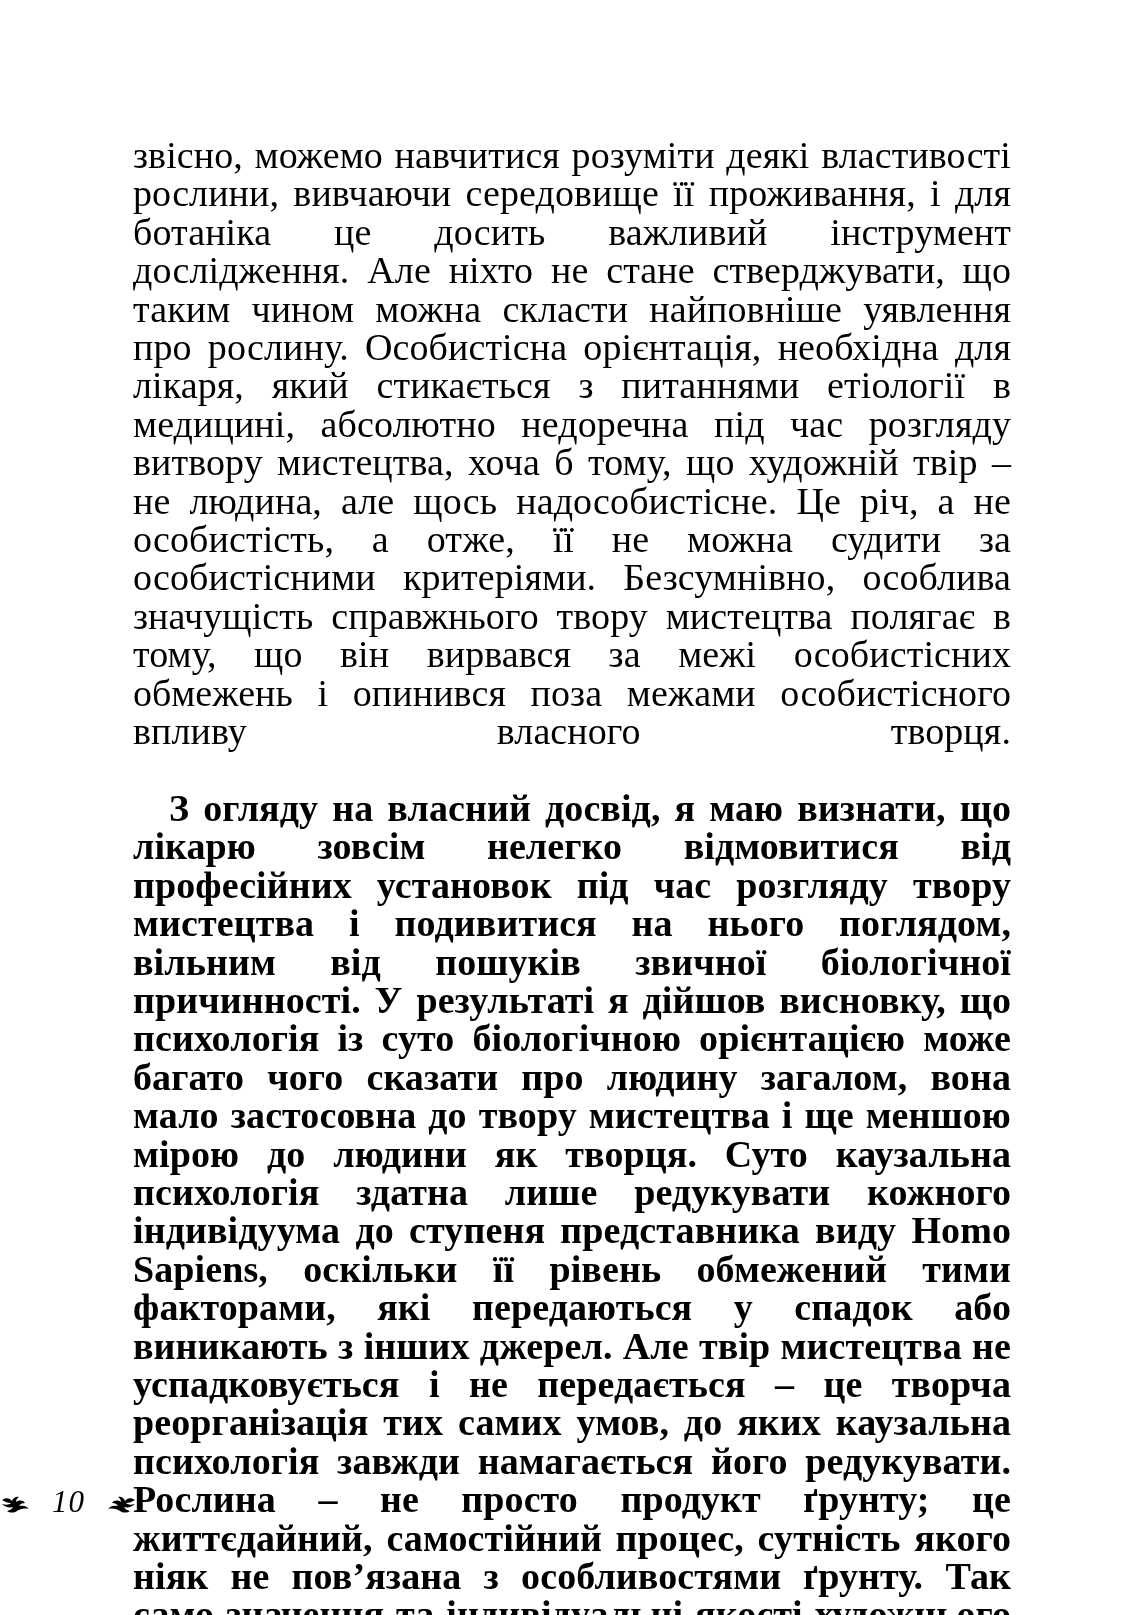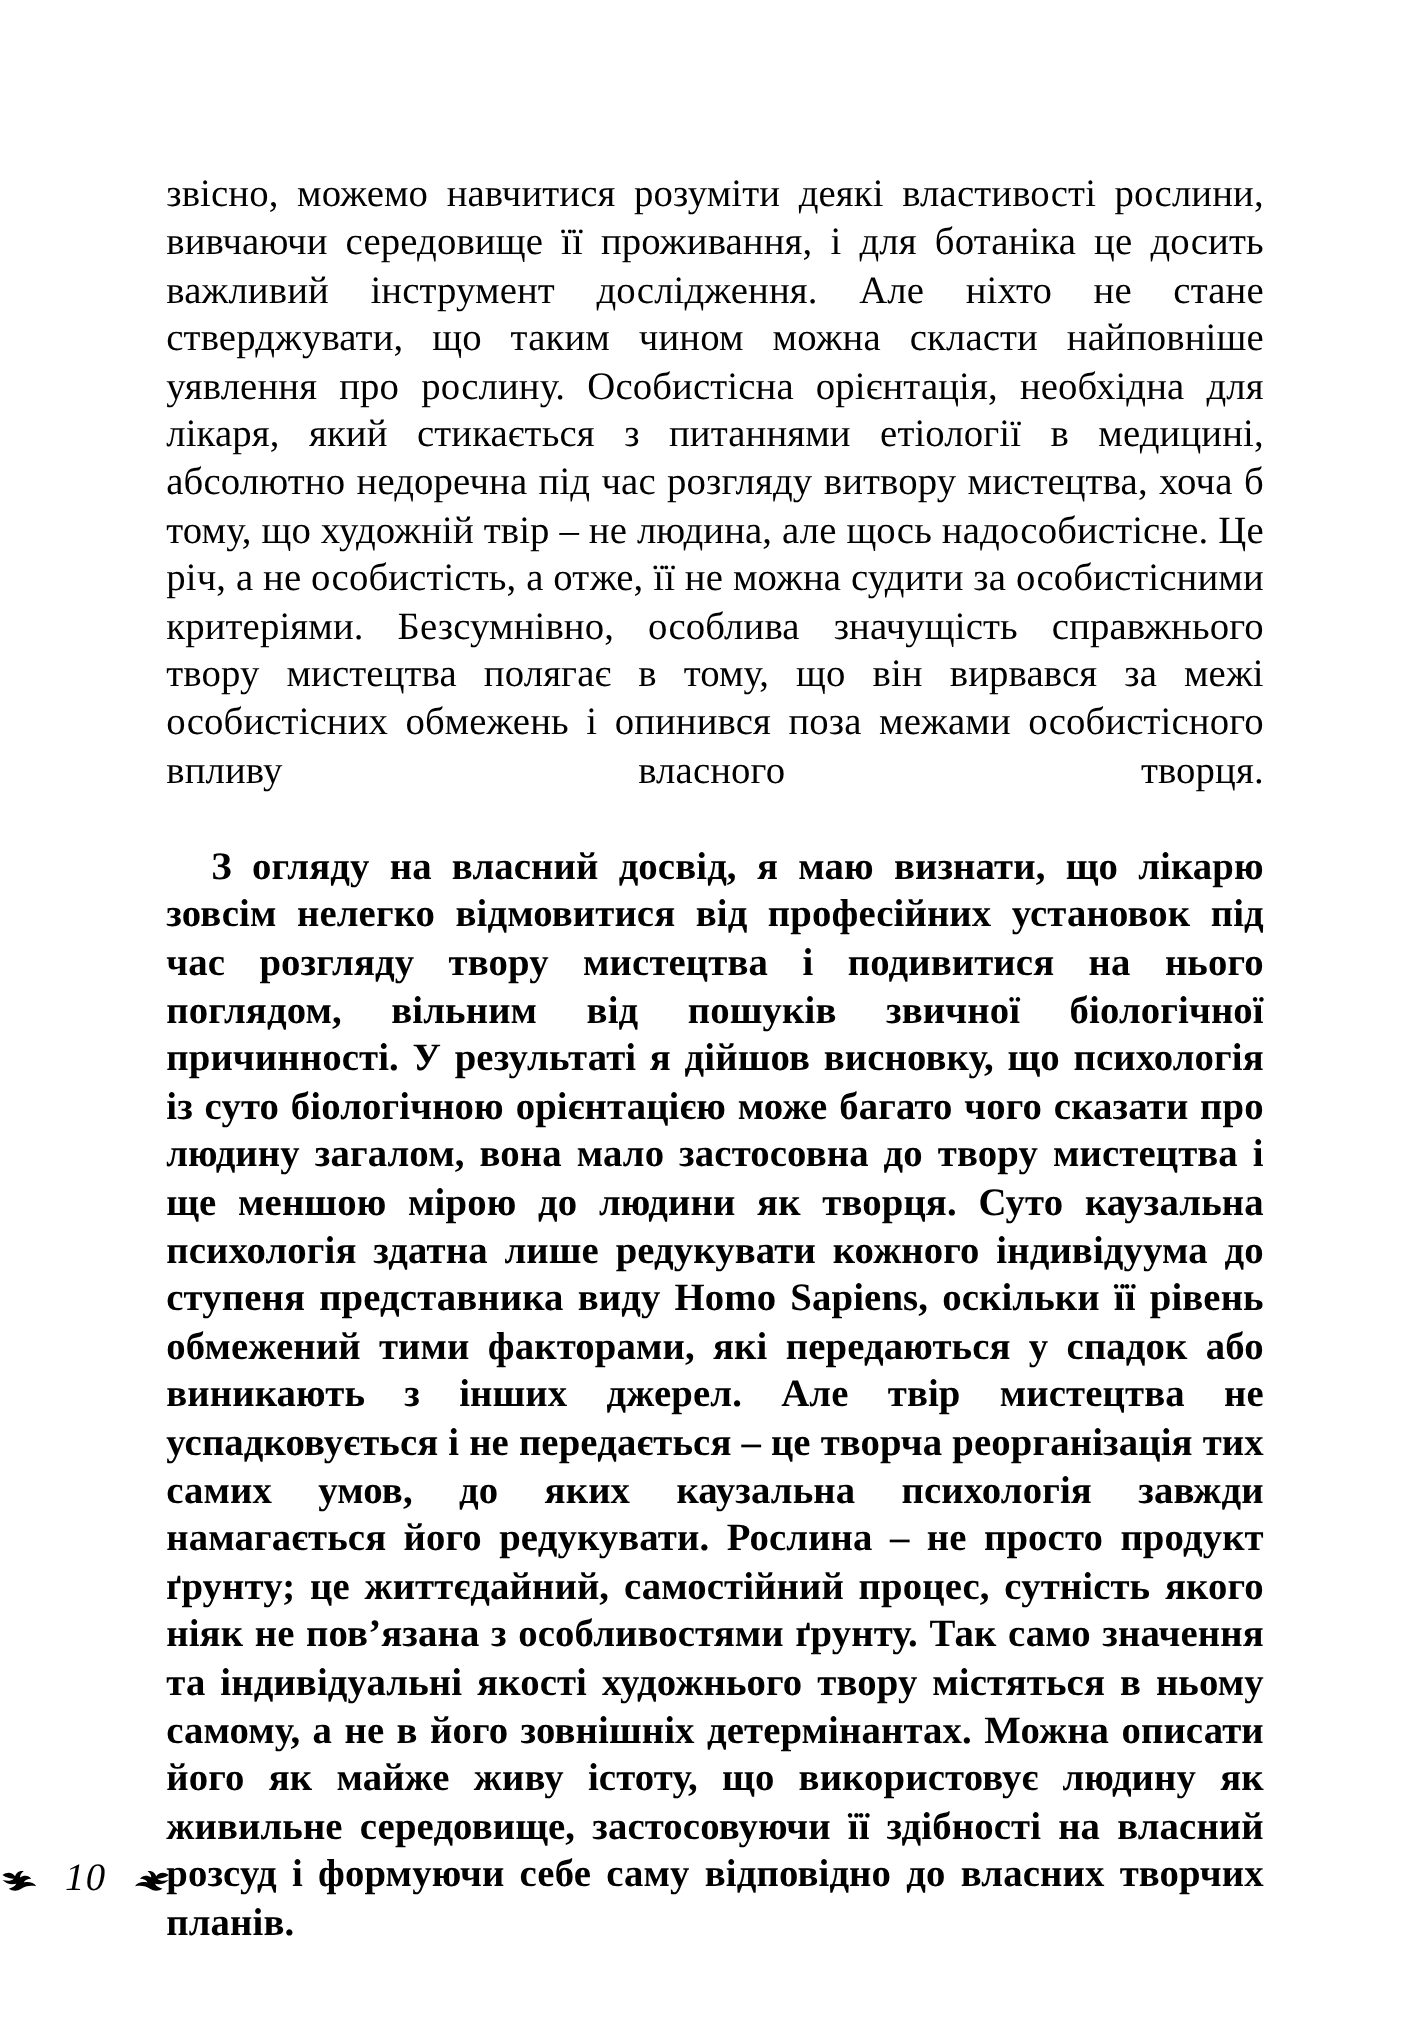--- a/index.html
+++ b/index.html
@@ -19,21 +19,21 @@
   }
   .text-block {
     position: absolute;
     left: 133px;
     top: 136px;
     width: 878px;
   }
   .para {
     margin: 0;
     font-family: "Liberation Serif", "DejaVu Serif", serif;
-    font-size: 31px;
+    font-size: 38px;
     line-height: 38.4px;
     color: #000000;
     text-align: justify;
     text-justify: inter-word;
     hyphens: none;
     letter-spacing: 0.1px;
   }
   .para + .para {
     text-indent: 36px;
     font-weight: bold;

